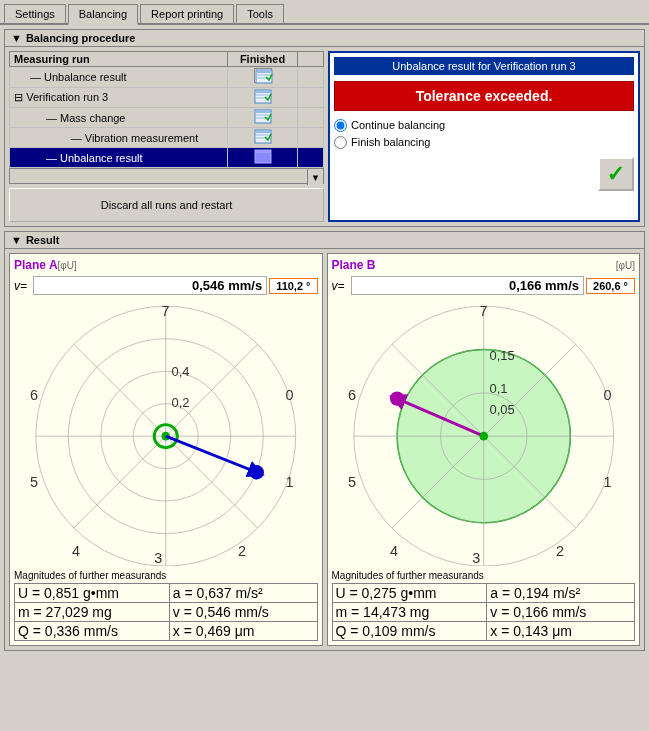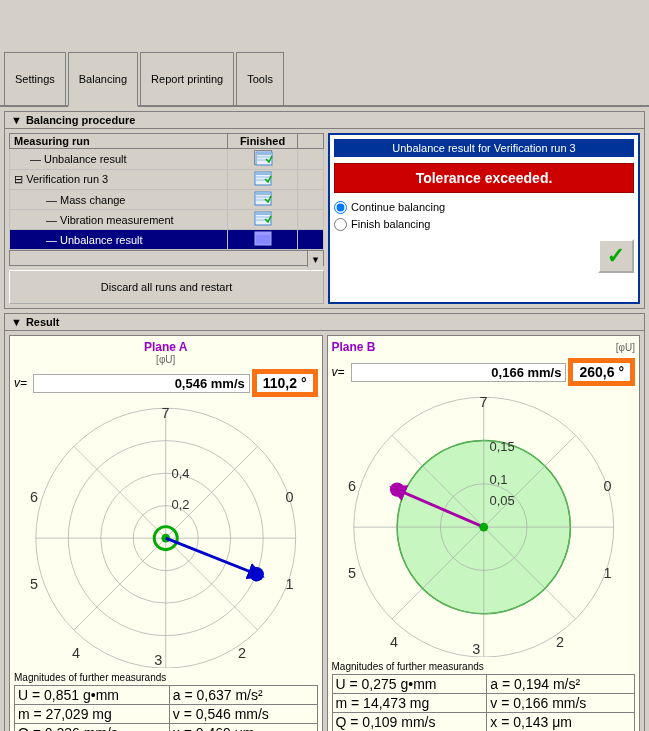--- a/index.html
+++ b/index.html
@@ -1,20 +1,20 @@
 <!DOCTYPE html>
 <html><head>
   <meta charset="utf-8">
   <style>
     * { box-sizing: border-box; margin: 0; padding: 0; }
     body { font-family: Arial, sans-serif; font-size: 11px; background: #d4d0c8; width: 649px; height: 731px; overflow: hidden; }
 
     
     .tab-bar { display: flex; background: #d4d0c8; padding: 4px 4px 0 4px; border-bottom: 2px solid #808080; }
-    .tab { padding: 20px 10px; border: 1px solid #808080; border-bottom: none; background: #d4d0c8; cursor: pointer; margin-right: 2px; font-size: 11px; margin-top: 48px; }
+    .tab { padding: 3px 10px; border: 1px solid #808080; border-bottom: none; background: #d4d0c8; cursor: pointer; margin-right: 2px; font-size: 11px; }
     .tab.active { background: #d4d0c8; border-bottom: 2px solid #d4d0c8; margin-bottom: -2px; font-weight: normal; }
 
     
     .main { padding: 4px; background: #d4d0c8; }
 
     
     .section { border: 1px solid #808080; background: #d4d0c8; margin-bottom: 4px; }
     .section-header { background: #d4d0c8; padding: 2px 6px; font-weight: bold; font-size: 11px; border-bottom: 1px solid #808080; display: flex; align-items: center; gap: 4px; }
     .section-content { padding: 4px; }
 
@@ -45,21 +45,21 @@
 
     
     .result-section { }
     .planes-row { display: flex; gap: 4px; }
     .plane-panel { flex: 1; border: 1px solid #808080; background: #fffff0; padding: 4px; }
     .plane-title { color: #9900cc; font-weight: bold; font-size: 12px; }
     .phi-label { float: right; color: #666; font-size: 10px; }
     .v-row { display: flex; align-items: center; margin: 4px 0; gap: 2px; }
     .v-label { font-size: 12px; font-style: italic; margin-right: 4px; }
     .v-value { flex: 1; text-align: right; font-size: 13px; font-weight: bold; background: white; border: 1px solid #aaa; padding: 1px 4px; }
-    .angle-value { font-size: 14px; font-weight: bold; background: white; border: 5px solid #f97316; padding: 1px 6px; text-align: center; }
+    .angle-value { font-size: 11px; font-weight: bold; background: white; border: 1px solid #f97316; padding: 1px 6px; text-align: center; }
 
     
     .mag-title { font-size: 10px; margin-top: 4px; margin-bottom: 2px; }
     .mag-table { width: 100%; border-collapse: collapse; font-size: 14px; }
     .mag-table td { border: 1px solid #808080; padding: 1px 3px; }
   </style>
 </head>
 <body>
 
 <div class="tab-bar">
@@ -132,21 +132,21 @@
                         <line x1="2" y1="6" x2="16" y2="6" stroke="#4488cc" stroke-width="0.5"></line>
                         <line x1="2" y1="9" x2="16" y2="9" stroke="#4488cc" stroke-width="0.5"></line>
                         <path d="M11 8 L14 11 L17 5" stroke="#00aa00" stroke-width="1.5" fill="none"></path>
                       </svg>
                   </span>
                 </td>
                 <td class="icon-col"></td>
               </tr>
 
               <tr>
-                <td style="padding-left:36px;">— Vibration measurement</td>
+                <td style="padding-left:36px;text-align:center;">— Vibration measurement</td>
                 <td class="finished-col">
                   <span style="display:inline-block;width:18px;height:15px;">
                     <svg width="18" height="15" viewBox="0 0 18 15">
                         <rect x="1" y="1" width="16" height="13" fill="#e8f0ff" stroke="#4488cc" stroke-width="1"></rect>
                         <line x1="2" y1="3" x2="16" y2="3" stroke="#4488cc" stroke-width="1"></line>
                         <line x1="2" y1="6" x2="16" y2="6" stroke="#4488cc" stroke-width="0.5"></line>
                         <line x1="2" y1="9" x2="16" y2="9" stroke="#4488cc" stroke-width="0.5"></line>
                         <path d="M11 8 L14 11 L17 5" stroke="#00aa00" stroke-width="1.5" fill="none"></path>
                       </svg>
                   </span>
@@ -200,21 +200,21 @@
 
   <div class="section result-section">
     <div class="section-header">
       <span>▼</span>
       <span>Result</span>
     </div>
     <div class="section-content">
       <div class="planes-row">
 
         <div class="plane-panel">
-          <div style="display:flex;justify-content:flex-start;align-items:center;flex-direction:column;">
+          <div style="display:flex;justify-content:flex-start;align-items:center;">
             <span class="plane-title">Plane A</span>
             <span class="phi-label">[φU]</span>
           </div>
           <div class="v-row">
             <span class="v-label">v=</span>
             <span class="v-value">0,546 mm/s</span>
             <span class="angle-value">110,2 °</span>
           </div>
 
           <div style="position:relative;width:100%;padding-bottom:88%;background:#fffff0;">

